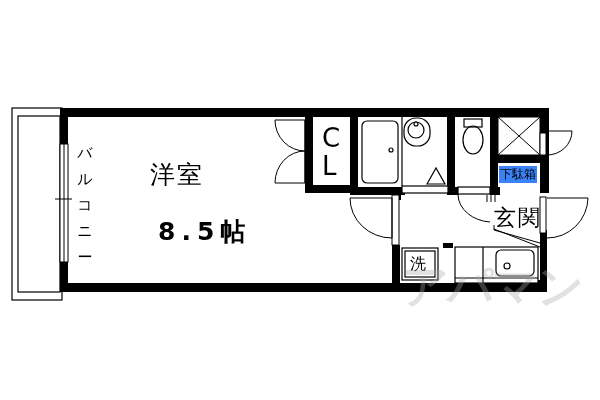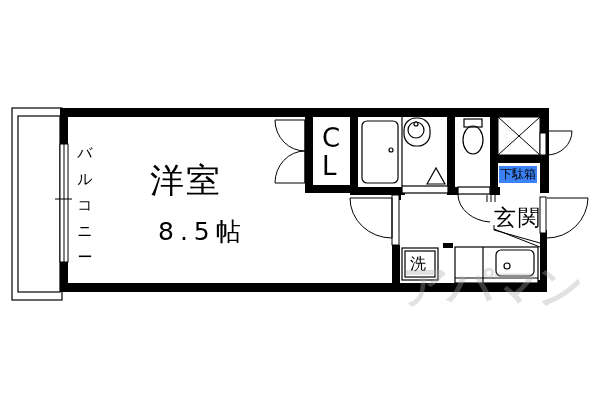--- a/index.html
+++ b/index.html
@@ -1,21 +1,21 @@
 <!DOCTYPE html>
 <html><head>
   <meta charset="utf-8">
   <style>
     html, body { margin: 0; padding: 0; background: #ffffff; }
     body { width: 600px; height: 400px; position: relative; overflow: hidden;
            font-family: "DejaVu Sans", "Liberation Sans", sans-serif; }
     #plan { position: absolute; left: 0; top: 0; width: 600px; height: 400px; }
     .lbl { position: absolute; color: #000; white-space: nowrap; }
-    .room-name { left: 150px; top: 158px; font-size: 34px; letter-spacing: 2px; }
-    .room-size { left: 158px; top: 215px; font-size: 25px; letter-spacing: 6px; }
+    .room-name { left: 150px; top: 158px; font-size: 25px; letter-spacing: 2px; }
+    .room-size { left: 158px; top: 215px; font-size: 25px; letter-spacing: 6px; font-weight: bold; }
     .balcony { left: 22px; top: 140px; width: 30px; font-size: 15px; line-height: 26px;
                text-align: center; white-space: normal; word-break: break-all; margin-left: 48px; }
     .cl { left: 322px; top: 124px; font-size: 26px; line-height: 28px; width: 26px; 
           white-space: normal; word-break: break-all; }
     .getabako { left: 499px; top: 166px; font-size: 12px; background: #3b82f6; padding: 0 1px; }
     .genkan { left: 494px; top: 203px; font-size: 22px; letter-spacing: 2px; }
     .sentaku { left: 410px; top: 254px; font-size: 16px; }
     .watermark { left: 402px; top: 230px; font-size: 46px; font-weight: bold; color: rgba(170,170,170,0.35);
                  line-height: 48px; letter-spacing: -2px; margin-top: 32px; }
   </style>

